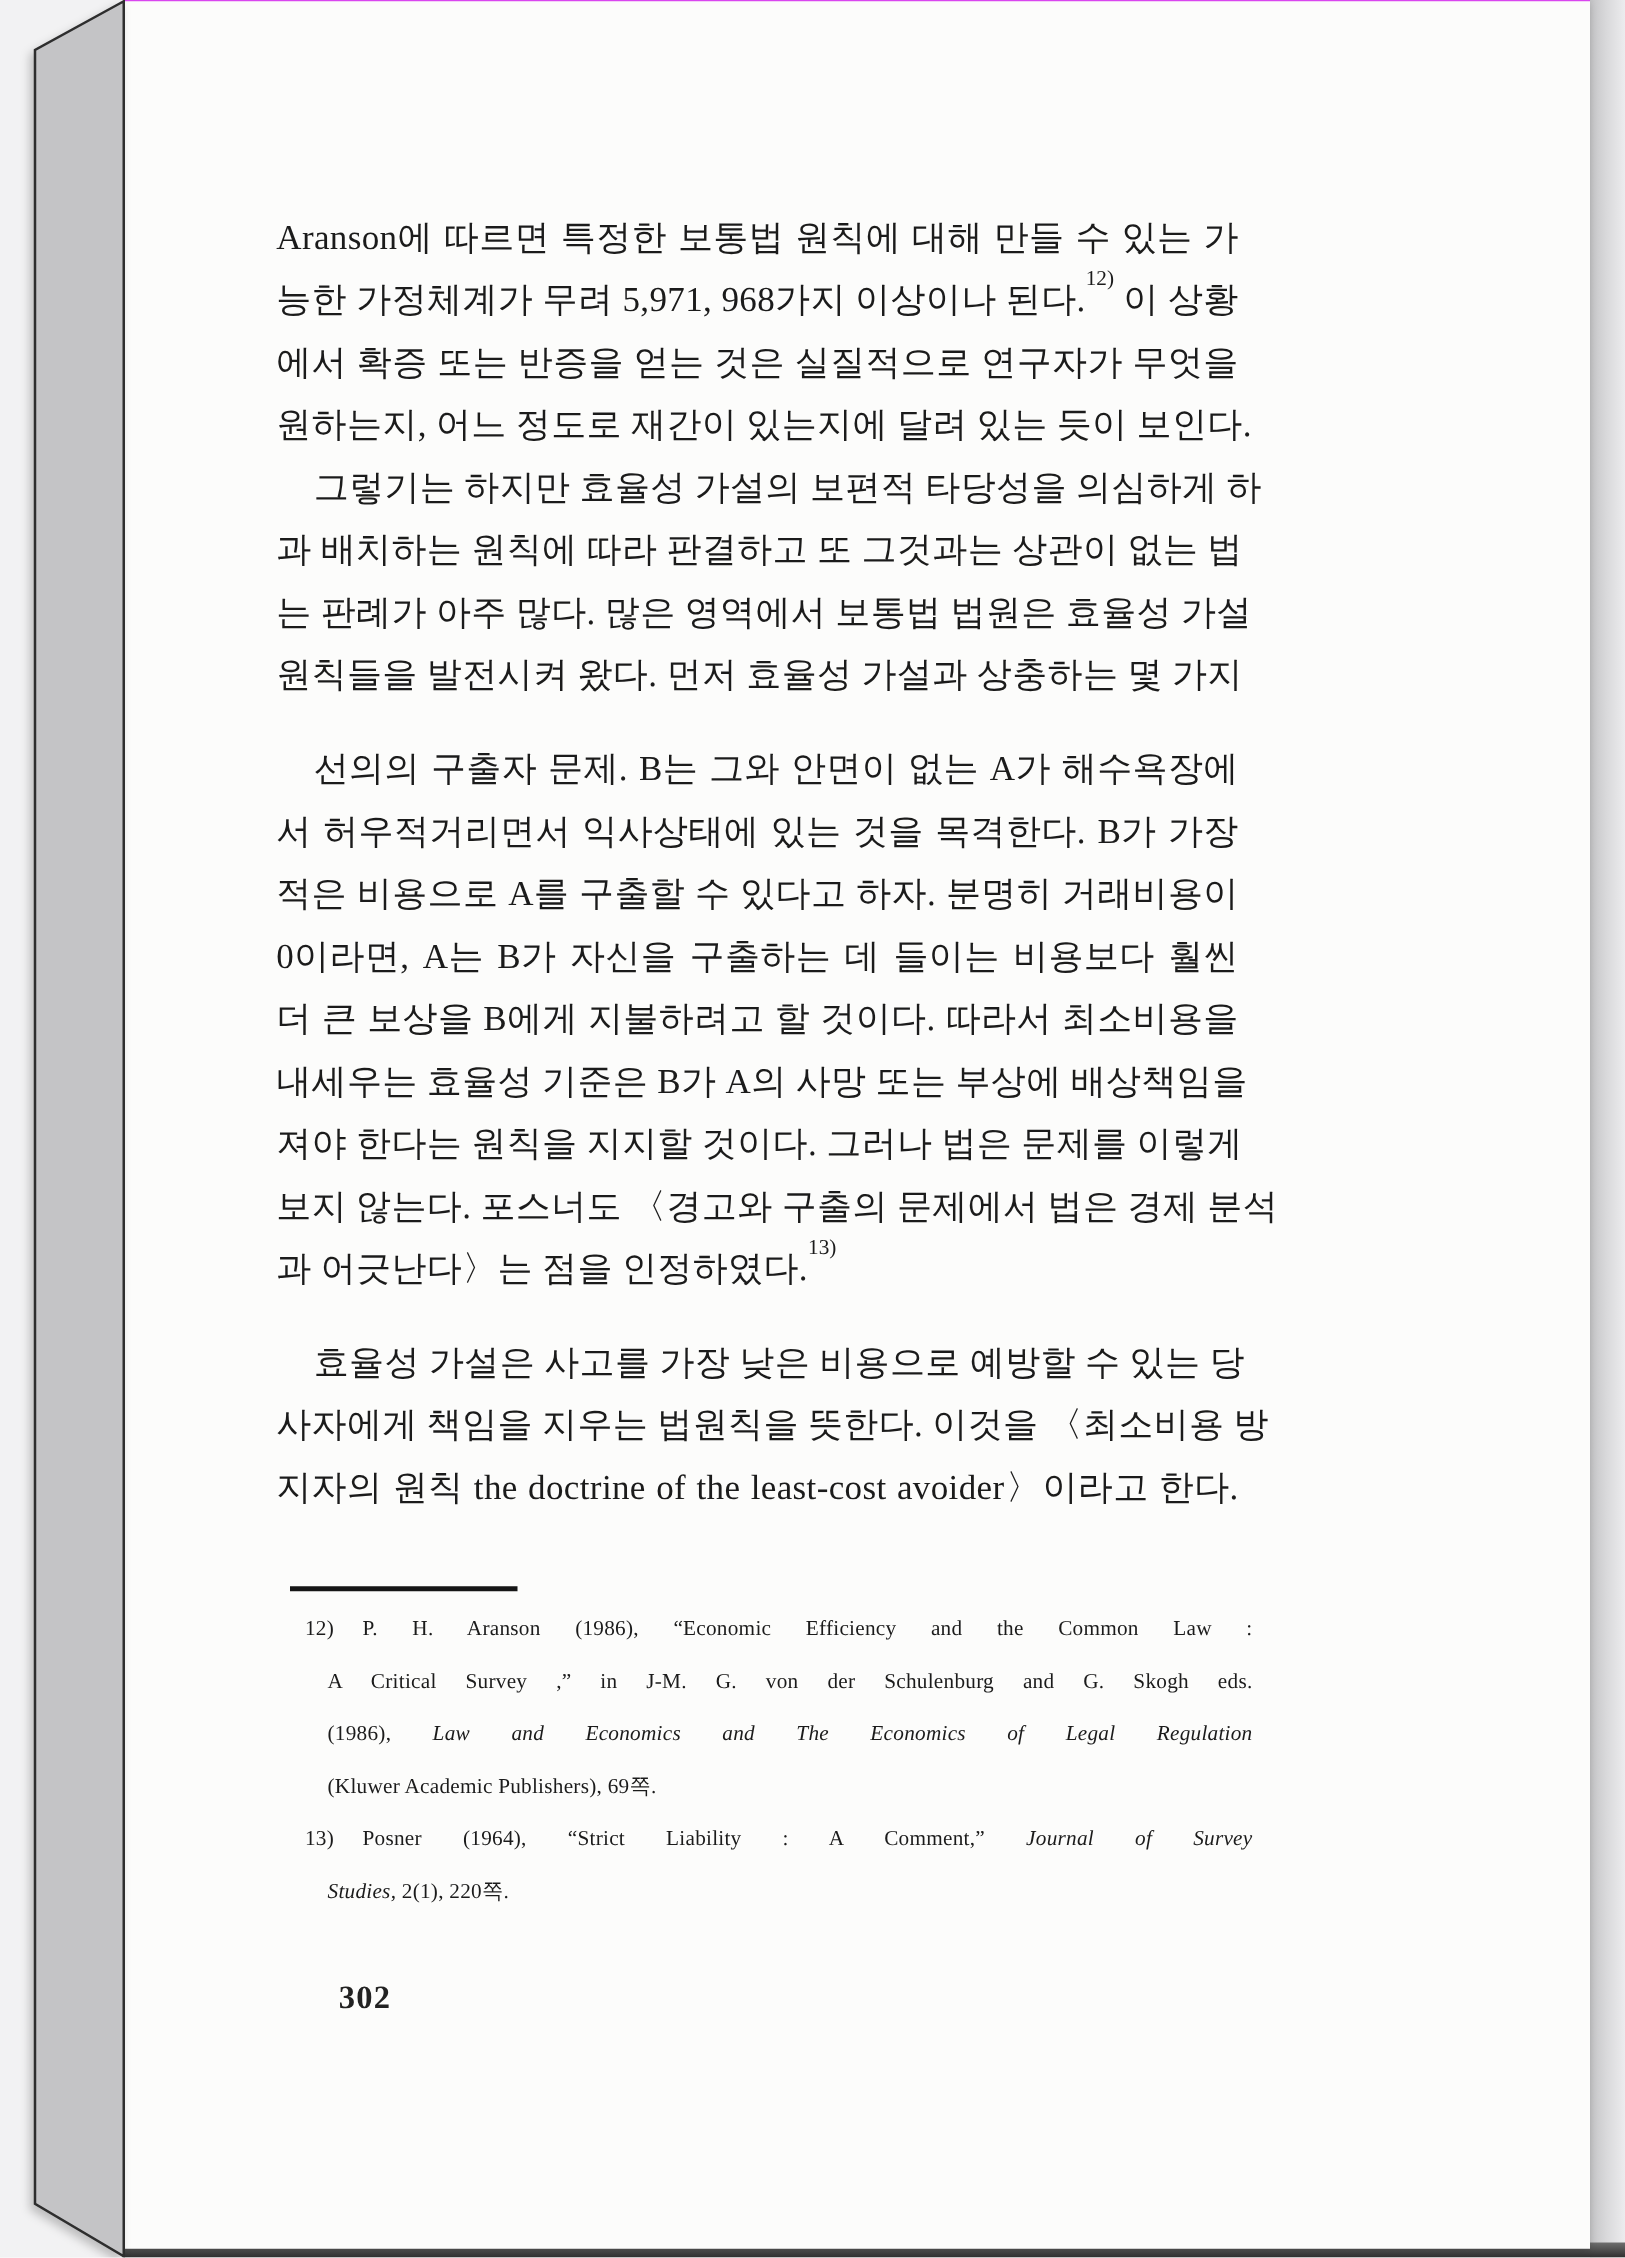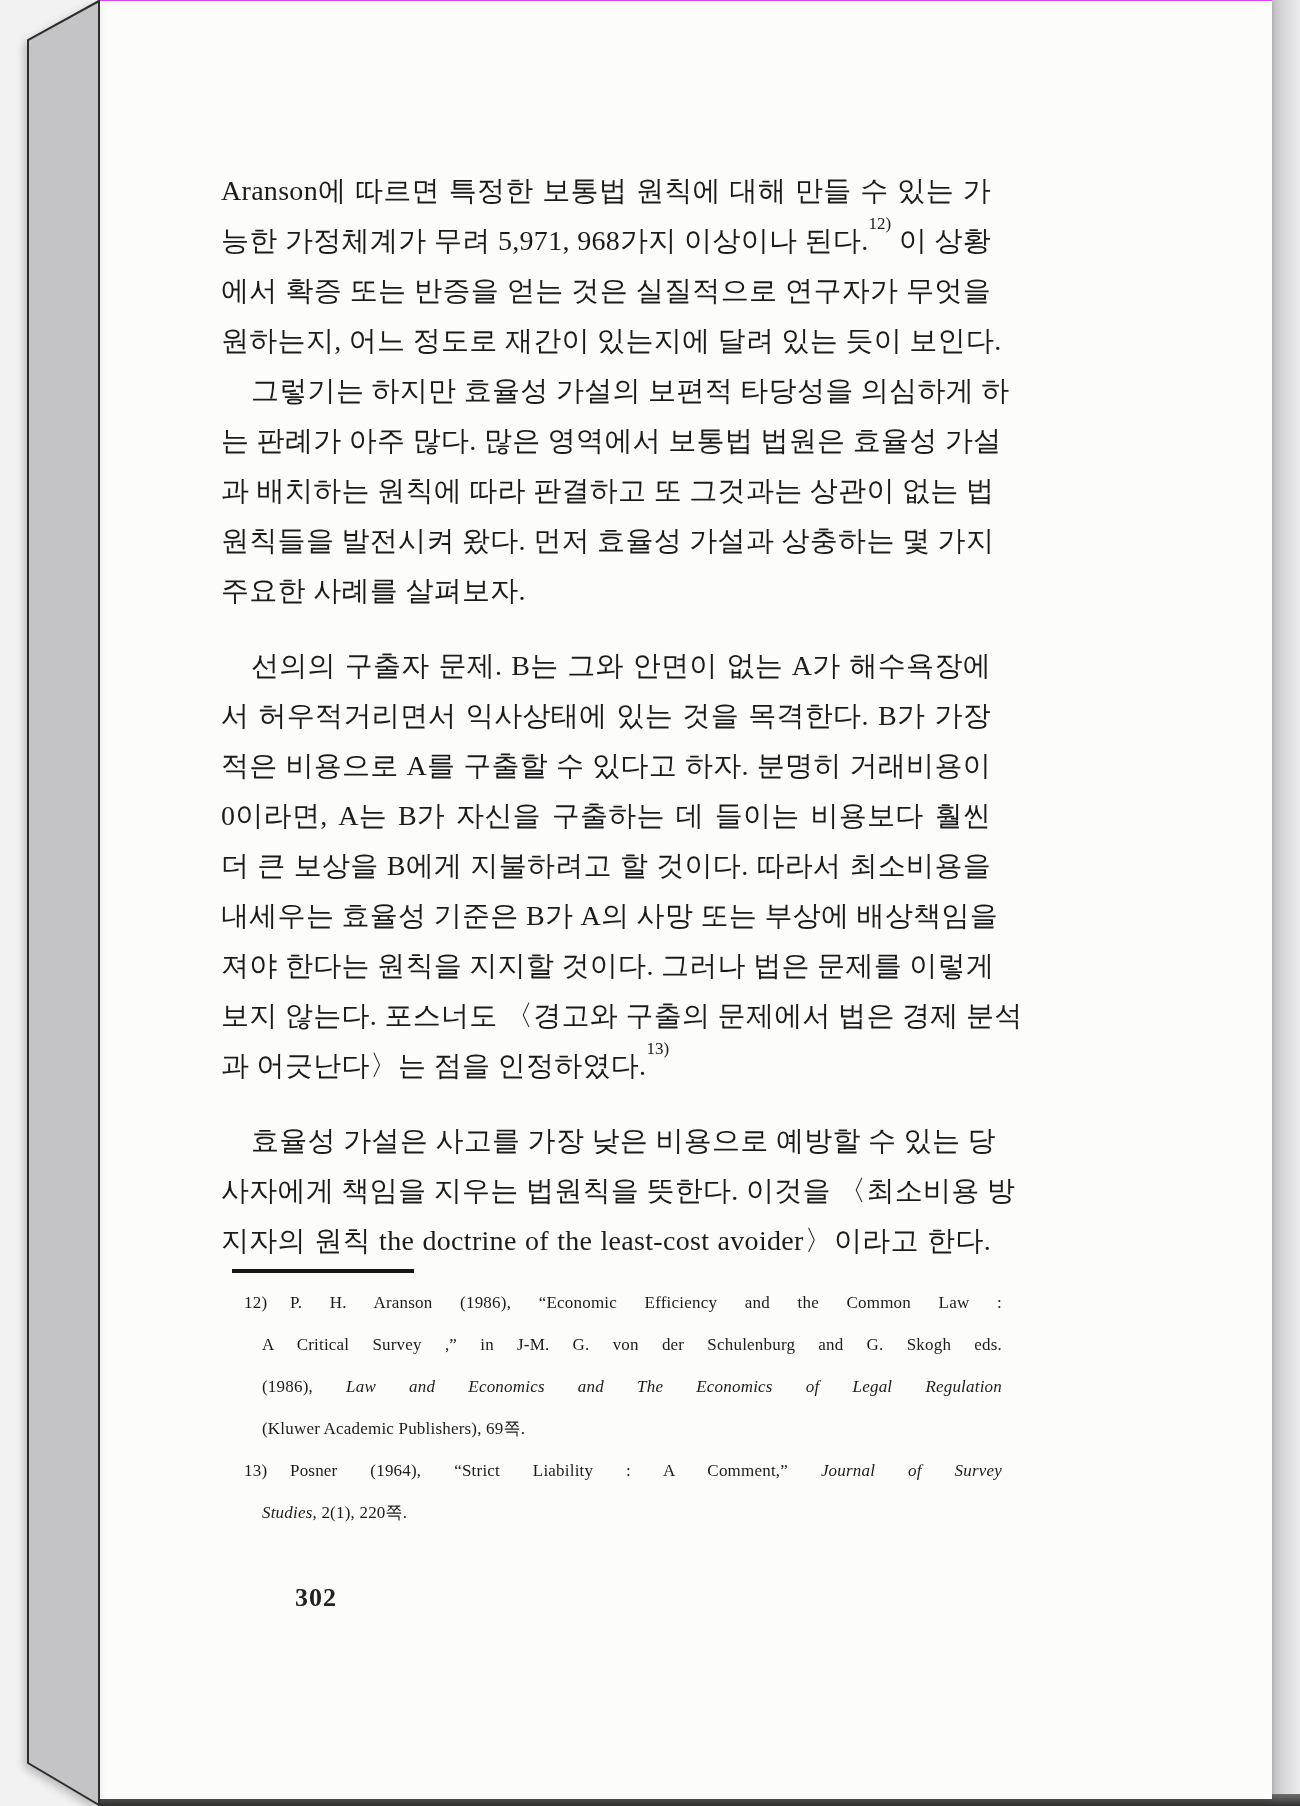--- a/index.html
+++ b/index.html
@@ -64,21 +64,21 @@
     white-space: nowrap;
     letter-spacing: 0.2px;
   }
   .fn-line.j { text-align: justify; text-align-last: justify; }
   .fn-line.l { text-align: right; text-align-last: left; }
   .fn-cont { padding-left: 18px; }
   .fn-num { display: inline-block; width: 46px; }
   .it { font-style: italic; }
 
   .page-number {
-    position: absolute; left: 196px; top: 1582px;
+    position: absolute; left: 172px; top: 1582px;
     font-size: 26px; font-weight: bold; color: #222;
     letter-spacing: 1px;
   }
 </style>
 </head>
 <body>
 
 <div class="scene">
 
   <div class="right-edge"></div>
@@ -90,24 +90,23 @@
 
       <div class="para">
         <div class="line j">Aranson에 따르면 특정한 보통법 원칙에 대해 만들 수 있는 가</div>
         <div class="line j"><span>능한 가정체계가 무려 5,971, 968가지 이상이나 된다.</span><sup class="fnref">12)</sup><span> 이 상황</span></div>
         <div class="line j">에서 확증 또는 반증을 얻는 것은 실질적으로 연구자가 무엇을</div>
         <div class="line j">원하는지, 어느 정도로 재간이 있는지에 달려 있는 듯이 보인다.</div>
       </div>
 
       <div class="para">
         <div class="line j ind">그렇기는 하지만 효율성 가설의 보편적 타당성을 의심하게 하</div>
+        <div class="line j">과 배치하는 원칙에 따라 판결하고 또 그것과는 상관이 없는 법</div>
         <div class="line j">는 판례가 아주 많다. 많은 영역에서 보통법 법원은 효율성 가설</div>
-        <div class="line j">과 배치하는 원칙에 따라 판결하고 또 그것과는 상관이 없는 법</div>
         <div class="line j">원칙들을 발전시켜 왔다. 먼저 효율성 가설과 상충하는 몇 가지</div>
-        <div class="line l">주요한 사례를 살펴보자.</div>
       </div>
 
       <div class="para gap">
         <div class="line j ind">선의의 구출자 문제. B는 그와 안면이 없는 A가 해수욕장에</div>
         <div class="line j">서 허우적거리면서 익사상태에 있는 것을 목격한다. B가 가장</div>
         <div class="line j">적은 비용으로 A를 구출할 수 있다고 하자. 분명히 거래비용이</div>
         <div class="line j">0이라면, A는 B가 자신을 구출하는 데 들이는 비용보다 훨씬</div>
         <div class="line j">더 큰 보상을 B에게 지불하려고 할 것이다. 따라서 최소비용을</div>
         <div class="line j">내세우는 효율성 기준은 B가 A의 사망 또는 부상에 배상책임을</div>
         <div class="line j">져야 한다는 원칙을 지지할 것이다. 그러나 법은 문제를 이렇게</div>

